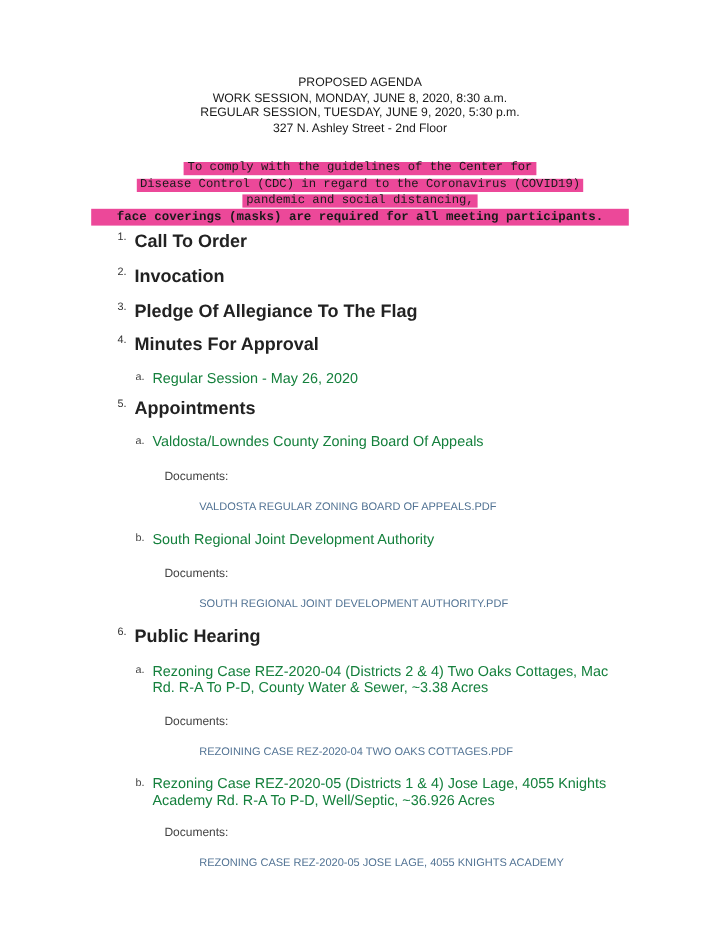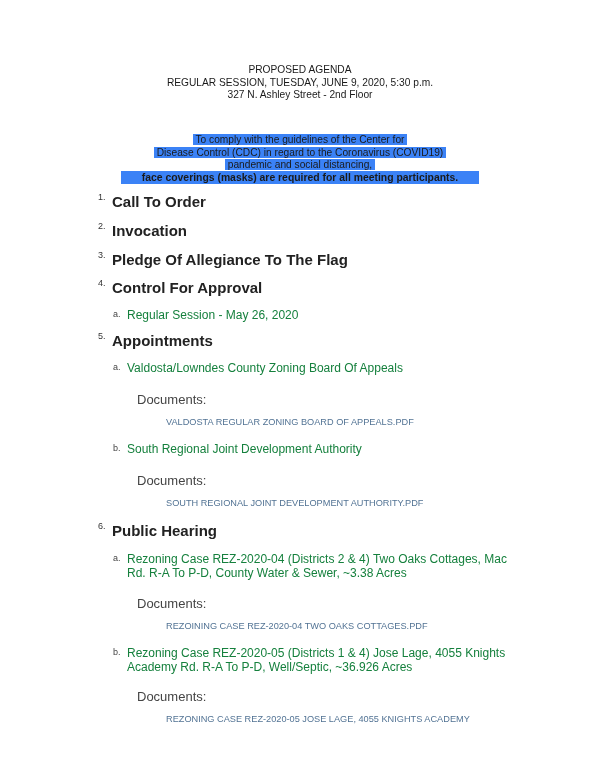--- a/index.html
+++ b/index.html
@@ -30,23 +30,24 @@
       position: absolute;
       top: 134px;
       left: 0;
       width: 600px;
       text-align: center;
       font-size: 10.2px;
       line-height: 12.6px;
       color: #1a1a1a;
     }
     .notice .hl {
-      background: #3b82f6;
+      background: #ec4899;
       padding: 0 3px;
       white-space: nowrap;
+      font-family: Liberation Mono, monospace;
     }
     .notice .hl.bold {
       font-weight: bold;
       font-size: 10.4px;
       padding: 1px 21px;
     }
     .item {
       position: absolute;
       left: 98px;
       white-space: nowrap;
@@ -83,37 +84,38 @@
       display: inline-block;
       font-size: 12px;
       line-height: 14px;
       color: #15803d;
       vertical-align: top;
       white-space: nowrap;
     }
     .docs-label {
       position: absolute;
       left: 137px;
-      font-size: 13px;
+      font-size: 10px;
       color: #444;
     }
     .doc-link {
       position: absolute;
       left: 166px;
       font-size: 9.2px;
       color: #527394;
       text-decoration: none;
       white-space: nowrap;
     }
   </style>
 </head>
 <body>
 
 <div class="header">
   <div>PROPOSED AGENDA</div>
+  <div>WORK SESSION, MONDAY, JUNE 8, 2020, 8:30 a.m.</div>
   <div>REGULAR SESSION, TUESDAY, JUNE 9, 2020, 5:30 p.m.</div>
   <div>327 N. Ashley Street - 2nd Floor</div>
 </div>
 
 <div class="notice">
   <div><span class="hl">To comply with the guidelines of the Center for</span></div>
   <div><span class="hl">Disease Control (CDC) in regard to the Coronavirus (COVID19)</span></div>
   <div><span class="hl">pandemic and social distancing,</span></div>
   <div><span class="hl bold">face coverings (masks) are required for all meeting participants.</span></div>
 </div>
@@ -124,21 +126,21 @@
 
 <div class="item" style="top:222px">
   <span class="num">2.</span><span class="title">Invocation</span>
 </div>
 
 <div class="item" style="top:251px">
   <span class="num">3.</span><span class="title">Pledge Of Allegiance To The Flag</span>
 </div>
 
 <div class="item" style="top:279px">
-  <span class="num">4.</span><span class="title">Control For Approval</span>
+  <span class="num">4.</span><span class="title">Minutes For Approval</span>
 </div>
 <div class="sub" style="top:308px">
   <span class="letter">a.</span><span class="text">Regular Session - May 26, 2020</span>
 </div>
 
 <div class="item" style="top:332px">
   <span class="num">5.</span><span class="title">Appointments</span>
 </div>
 <div class="sub" style="top:361px">
   <span class="letter">a.</span><span class="text">Valdosta/Lowndes County Zoning Board Of Appeals</span>

